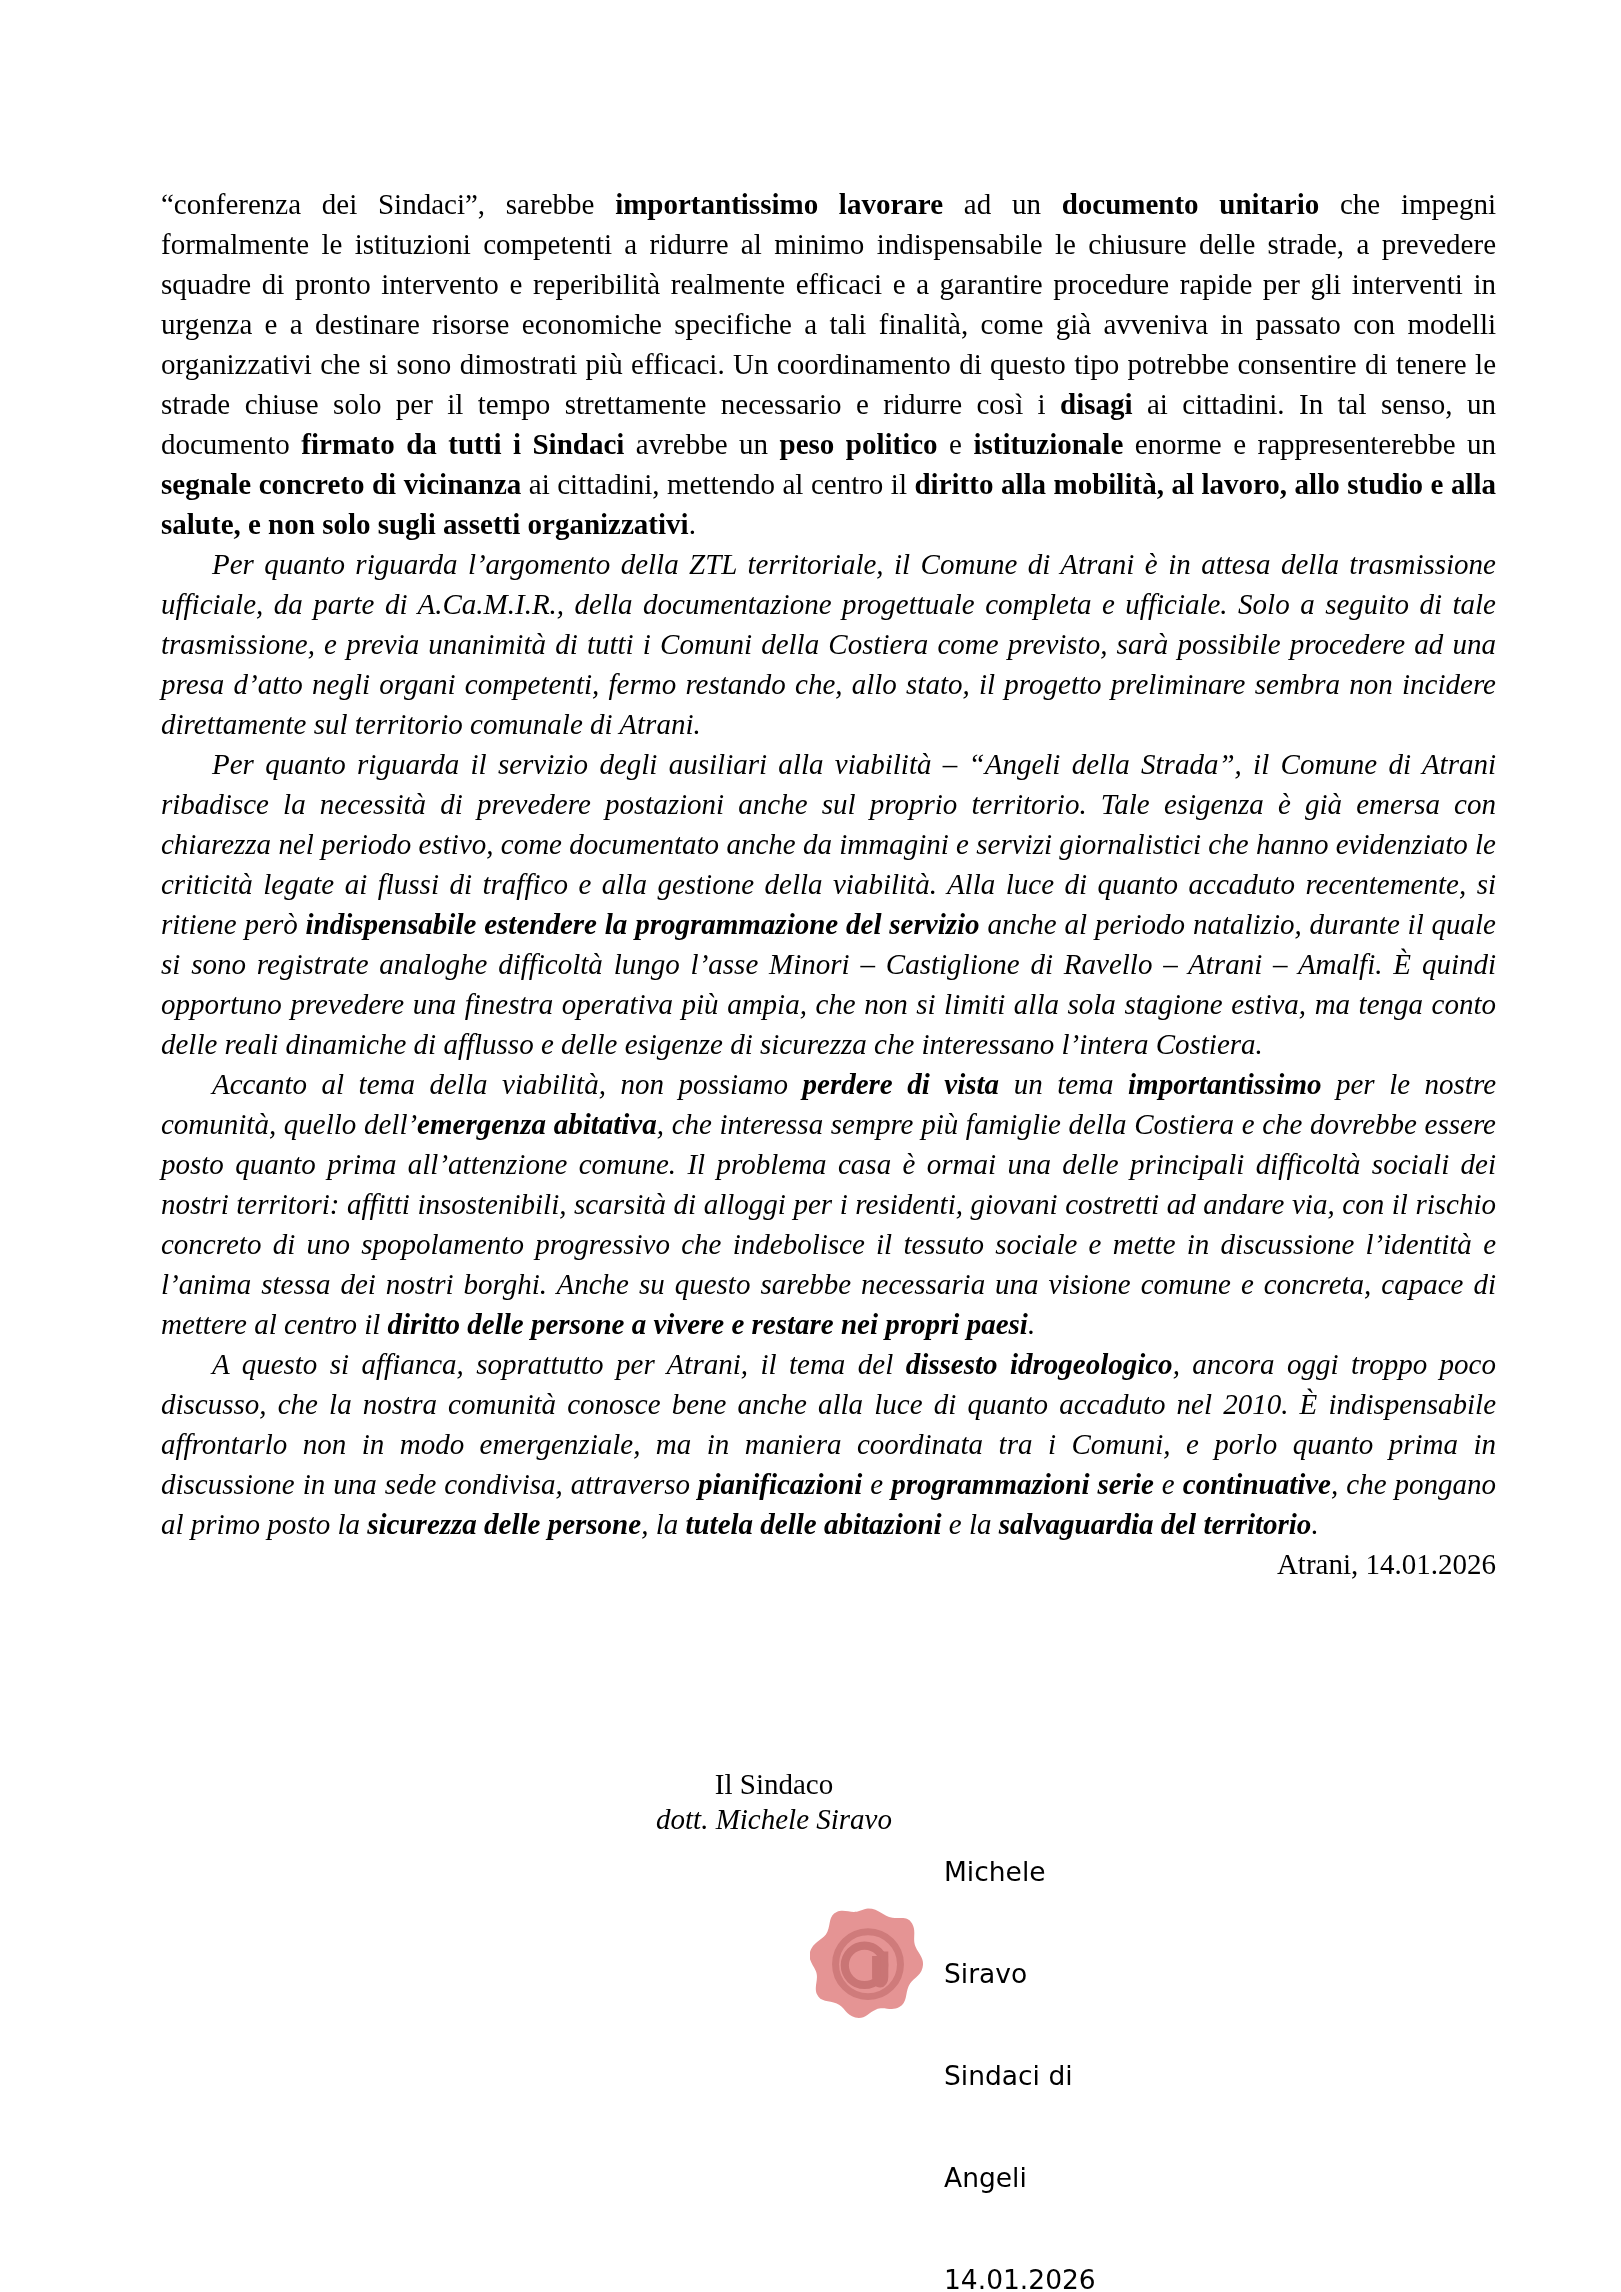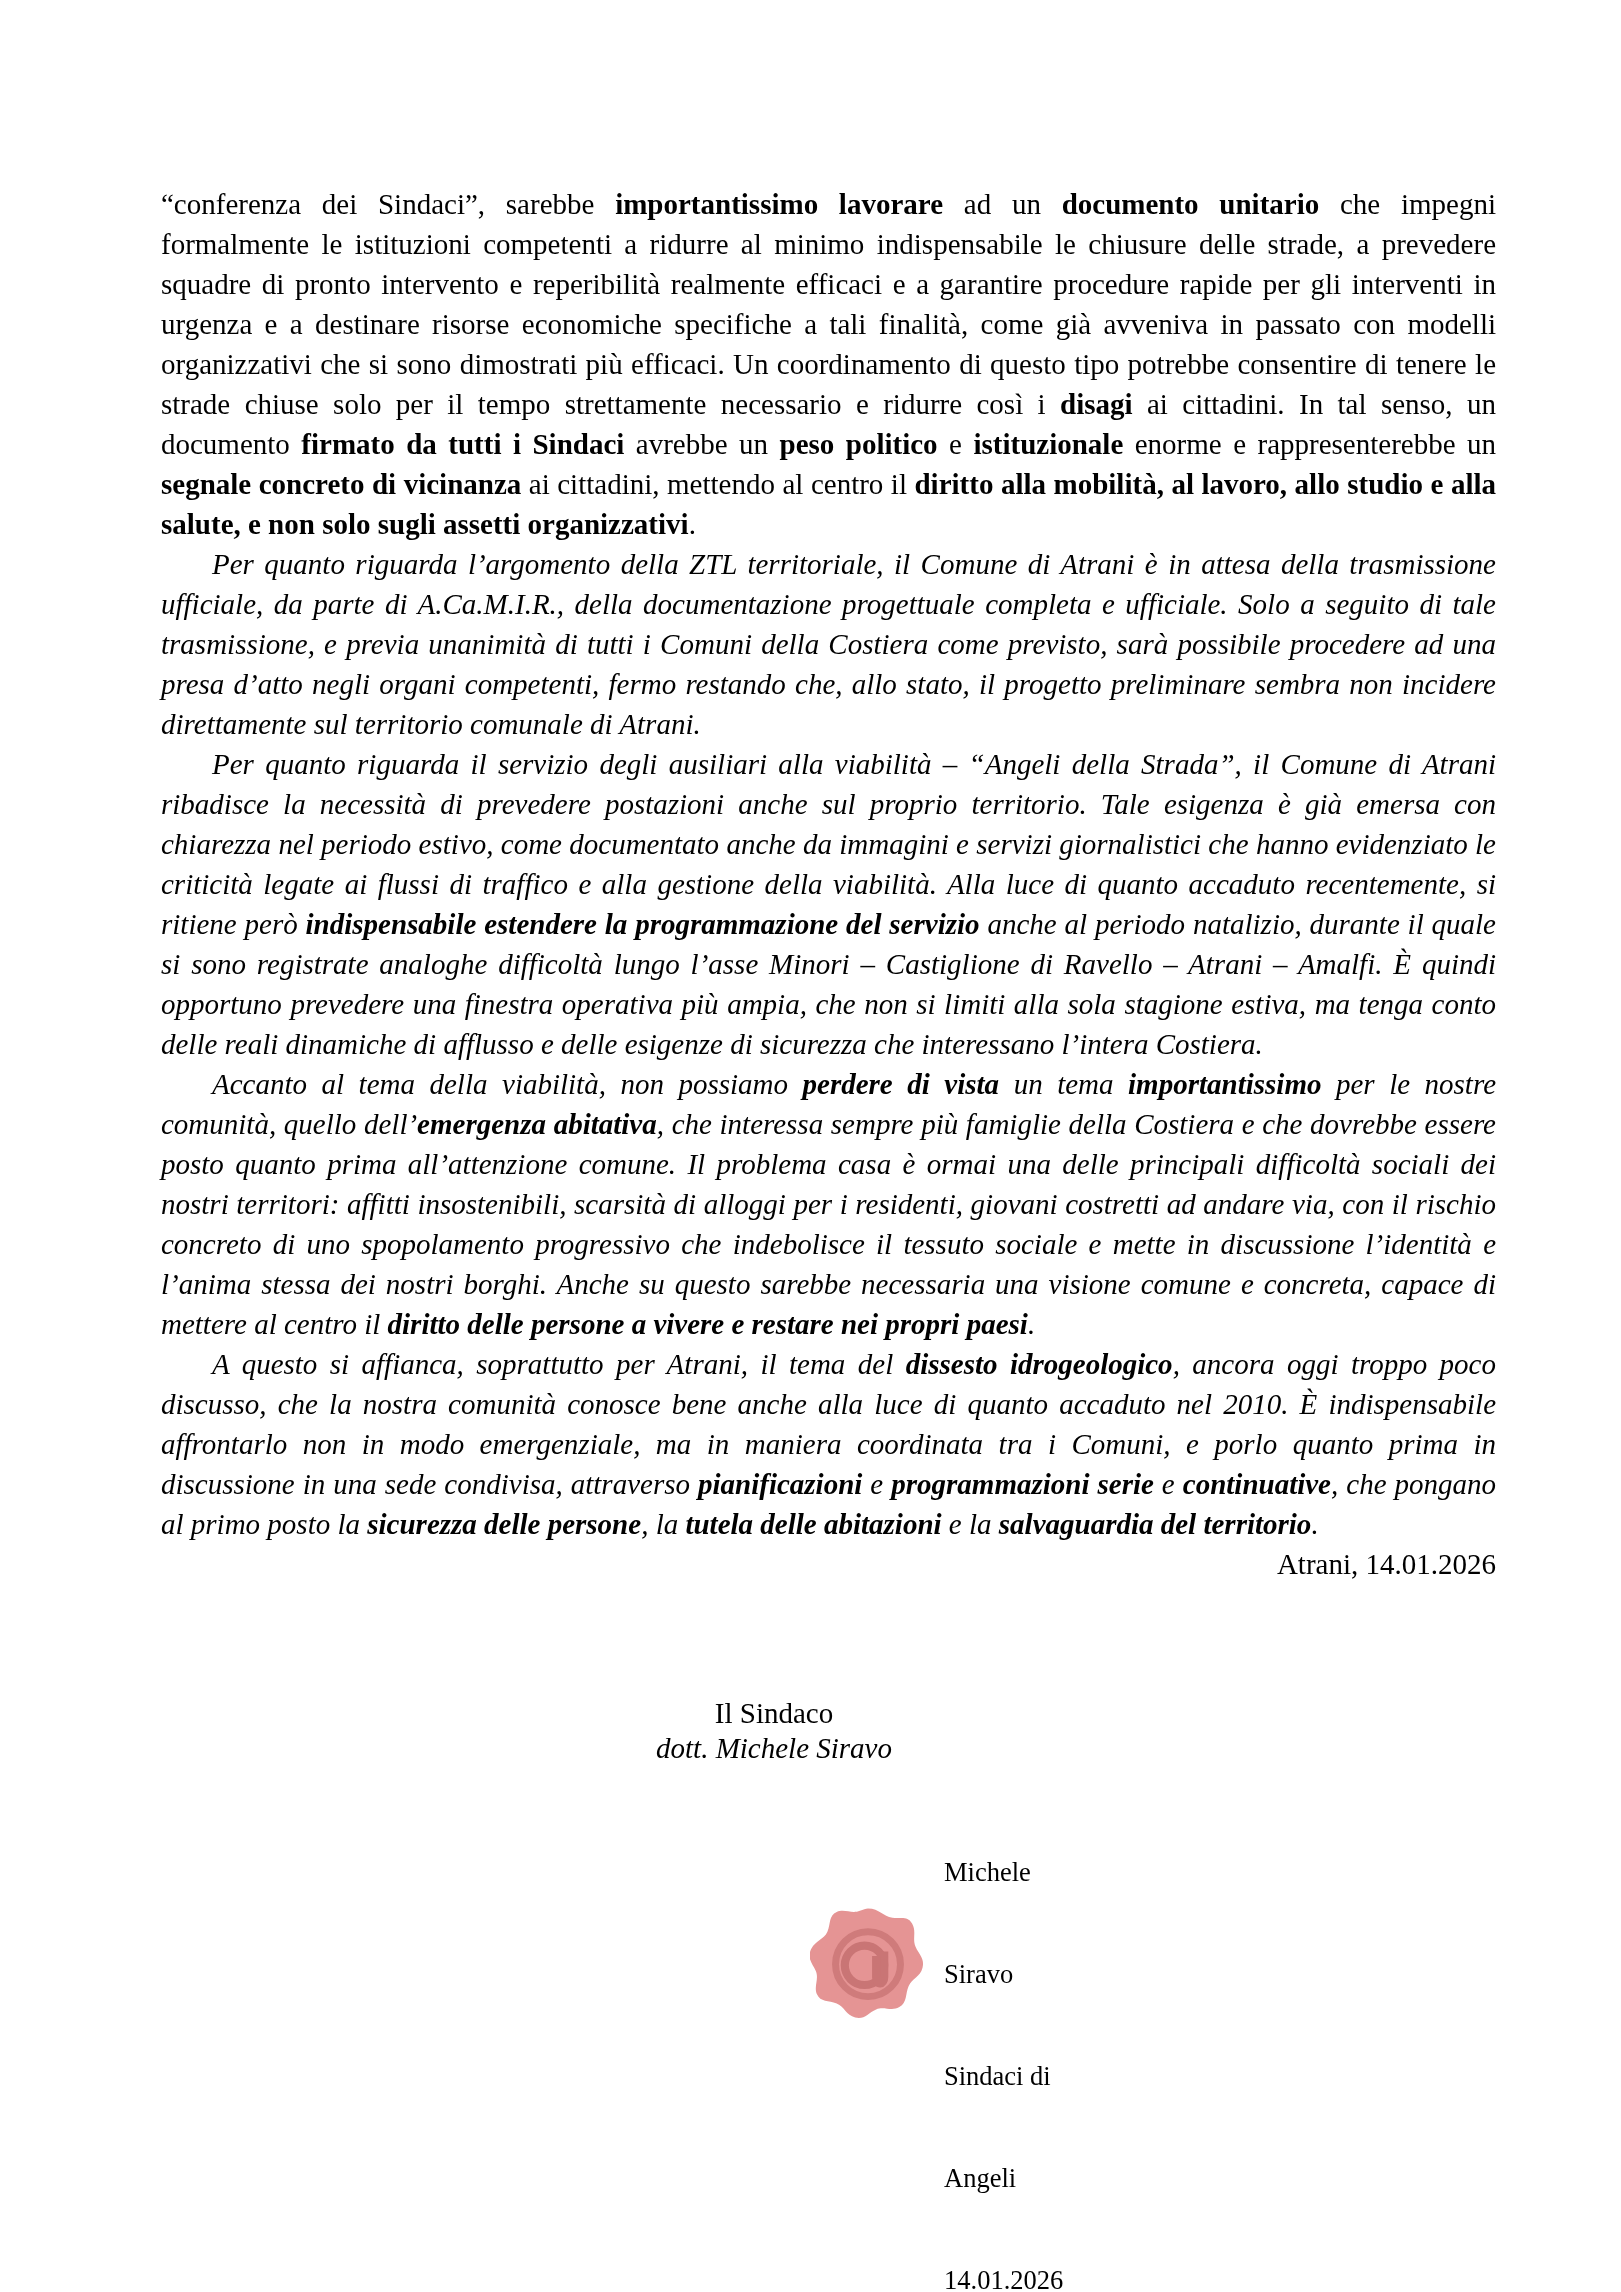--- a/index.html
+++ b/index.html
@@ -45,21 +45,21 @@
   .date-line {
     margin: 0;
     font-size: 29px;
     line-height: 40px;
     text-indent: 51px;
     text-align: right;
   }
   .sig-block {
     position: absolute;
     left: 627px;
-    top: 1696px;
+    top: 1767px;
     width: 294px;
     text-align: center;
   }
   .sig-title {
     font-size: 29px;
     line-height: 35px;
     white-space: nowrap;
   }
   .sig-name {
     font-style: italic;
@@ -77,21 +77,21 @@
   .stamp-text {
     position: absolute;
     left: 944px;
     top: 1787px;
     font-family: "DejaVu Sans", "Liberation Sans", sans-serif;
     font-size: 26.5px;
     line-height: 34px;
     color: #000000;
     white-space: pre;
   }
-  .stamp-text div { white-space: nowrap; font-family: Liberation Serif, serif; }
+  .stamp-text div { white-space: nowrap; }
 </style>
 </head>
 <body>
 
 <div class="page">
 
   <div class="body-col">
     <p class="para"><span>“conferenza dei Sindaci”, sarebbe </span><b>importantissimo lavorare</b><span> ad un </span><b>documento unitario</b><span> che impegni formalmente le istituzioni competenti a ridurre al minimo indispensabile le chiusure delle strade, a prevedere squadre di pronto intervento e reperibilità realmente efficaci e a garantire procedure rapide per gli interventi in urgenza e a destinare risorse economiche specifiche a tali finalità, come già avveniva in passato con modelli organizzativi che si sono dimostrati più efficaci. Un coordinamento di questo tipo potrebbe consentire di tenere le strade chiuse solo per il tempo strettamente necessario e ridurre così i </span><b>disagi</b><span> ai cittadini. In tal senso, un documento </span><b>firmato da tutti i Sindaci</b><span> avrebbe un </span><b>peso politico</b><span> e </span><b>istituzionale</b><span> enorme e rappresenterebbe un </span><b>segnale concreto di vicinanza</b><span> ai cittadini, mettendo al centro il </span><b>diritto alla mobilità, al lavoro, allo studio e alla salute, e non solo sugli assetti organizzativi</b><span>.</span></p>
     <p class="para indent"><span>Per quanto riguarda l’argomento della ZTL territoriale, il Comune di Atrani è in attesa della trasmissione ufficiale, da parte di A.Ca.M.I.R., della documentazione progettuale completa e ufficiale. Solo a seguito di tale trasmissione, e previa unanimità di tutti i Comuni della Costiera come previsto, sarà possibile procedere ad una presa d’atto negli organi competenti, fermo restando che, allo stato, il progetto preliminare sembra non incidere direttamente sul territorio comunale di Atrani.</span></p>
     <p class="para indent"><span>Per quanto riguarda il servizio degli ausiliari alla viabilità – “Angeli della Strada”, il Comune di Atrani ribadisce la necessità di prevedere postazioni anche sul proprio territorio. Tale esigenza è già emersa con chiarezza nel periodo estivo, come documentato anche da immagini e servizi giornalistici che hanno evidenziato le criticità legate ai flussi di traffico e alla gestione della viabilità. Alla luce di quanto accaduto recentemente, si ritiene però </span><b>indispensabile estendere la programmazione del servizio</b><span> anche al periodo natalizio, durante il quale si sono registrate analoghe difficoltà lungo l’asse Minori – Castiglione di Ravello – Atrani – Amalfi. È quindi opportuno prevedere una finestra operativa più ampia, che non si limiti alla sola stagione estiva, ma tenga conto delle reali dinamiche di afflusso e delle esigenze di sicurezza che interessano l’intera Costiera.</span></p>

